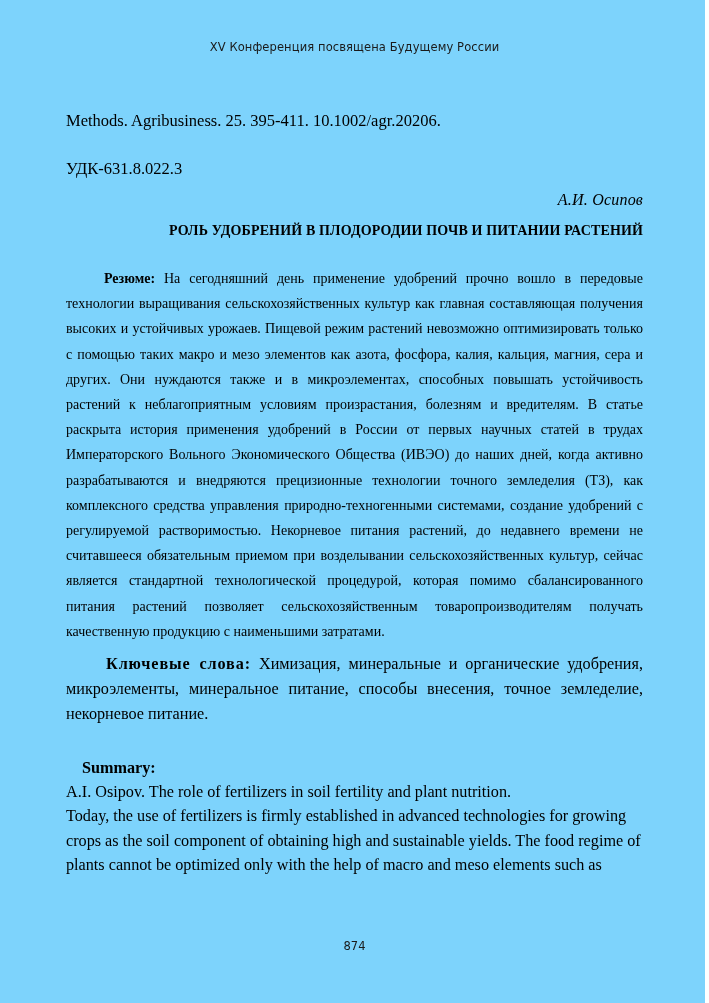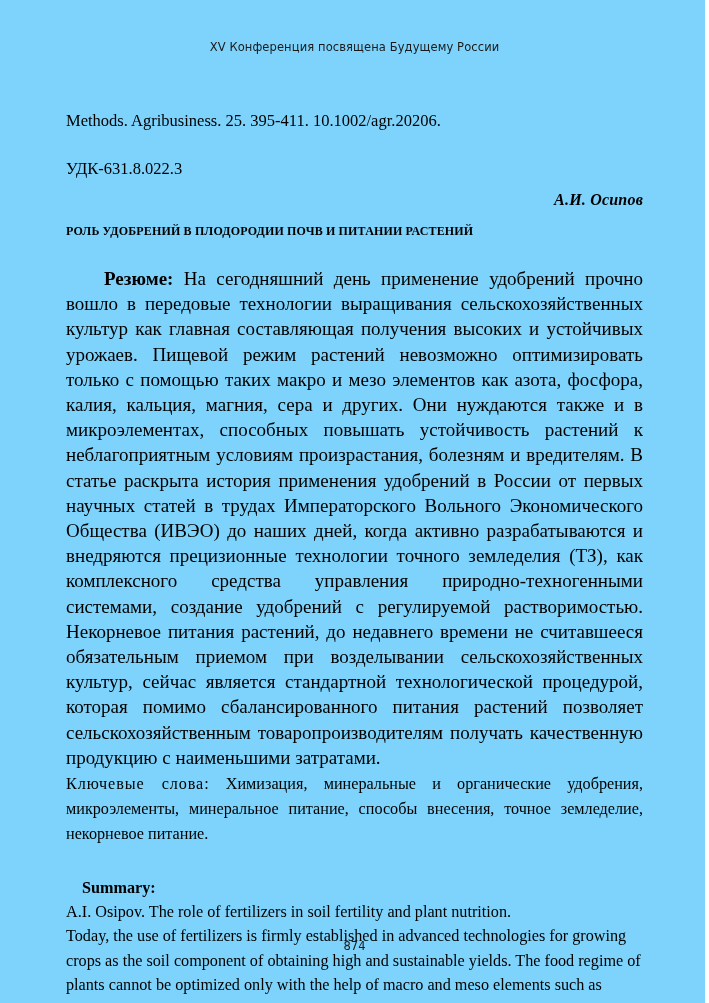--- a/index.html
+++ b/index.html
@@ -48,30 +48,30 @@
   .udk {
     font-size: 16.5px;
     line-height: 20px;
     margin: 28px 0 0 0;
   }
 
   .author {
     font-size: 16px;
     line-height: 20px;
     text-align: right;
-    font-weight: bold;
+    font-weight: normal;
     font-style: italic;
     margin: 11px 0 0 0;
     letter-spacing: 0.2px;
   }
 
   .article-title {
-    font-size: 12px;
+    font-size: 14px;
     line-height: 18px;
-    text-align: left;
+    text-align: right;
     font-weight: bold;
     margin: 12px 0 6px 0;
     letter-spacing: 0.15px;
   }
 
   .affiliation {
     font-size: 15.5px;
     line-height: 23px;
     text-align: center;
     font-style: italic;
@@ -80,42 +80,43 @@
   .affiliation .aff-line2 {
     display: block;
   }
   .email-link {
     color: #1010d0;
     text-decoration: underline;
     font-style: normal;
   }
 
   .abstract {
-    font-size: 19px;
+    font-size: 14px;
     line-height: 25.2px;
     text-align: justify;
     text-justify: inter-word;
-    margin: 26px 0 2px 0;
+    margin: 26px 0 8px 0;
     text-indent: 38px;
     hyphens: none;
   }
   .abstract .lead {
     font-weight: bold;
   }
 
   .keywords {
     font-size: 16.2px;
     line-height: 25.2px;
     text-align: justify;
     text-justify: inter-word;
     margin: 0;
   }
   .keywords .lead {
-    font-weight: normal;
+    font-weight: bold;
     letter-spacing: 0.9px;
+    margin-left: 40px;
   }
 
   .summary-heading {
     font-size: 16.2px;
     line-height: 24px;
     font-weight: bold;
     margin: 28px 0 0 16px;
   }
 
   .summary-sub {

